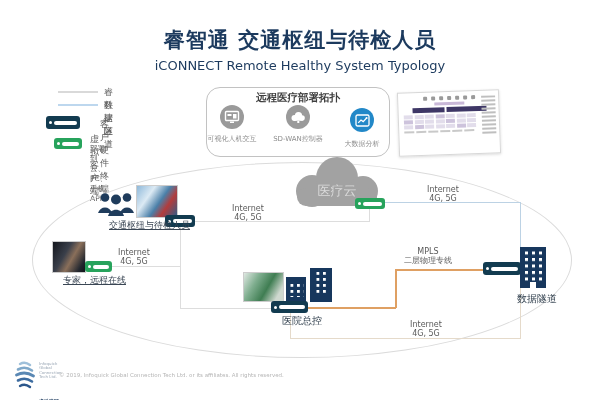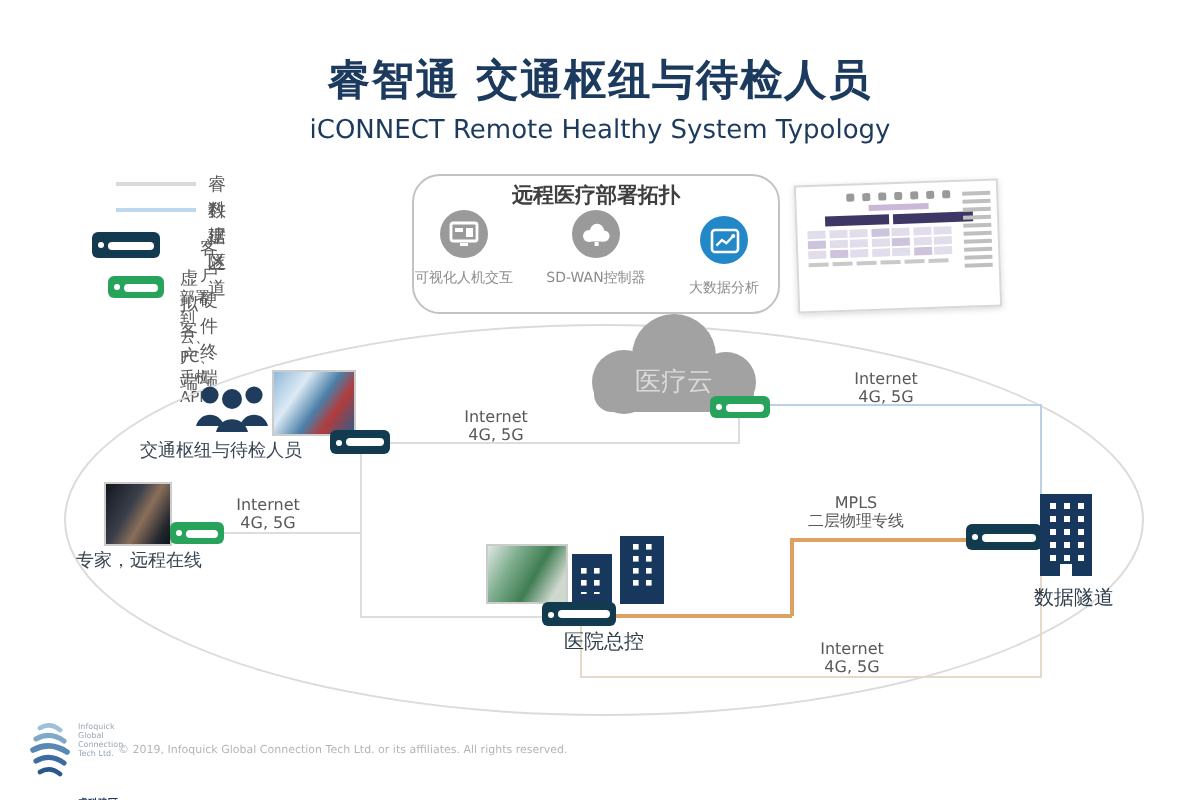--- a/index.html
+++ b/index.html
@@ -49,21 +49,21 @@
   .ellipse { left:32px; top:162px; width:540px; height:196px; border:1px solid #DBDBDB; border-radius:50%; }
 
   
   .ln { background:#DDDDDD; }
   .ln-blue { background:#BCD2E4; }
   .ln-orange { background:#DFA063; }
   .ln-tan { background:#E5DACA; }
   .lnlabel { font-size:8px; line-height:9px; color:#595959; text-align:center; }
 
   
-  .nlabel { font-size:9px; color:#3A4654; text-align:left; }
+  .nlabel { font-size:9px; color:#3A4654; text-align:right;text-decoration:underline; }
   .nlabel-lg { font-size:10px; color:#2F3E4C; text-align:center; }
 
   
   .photo { border:0.5px solid #CCC; }
   .photo1 { background:linear-gradient(125deg,#8fb9da 0%,#dcEaf4 30%,#4a7fa8 55%,#b23c3c 72%,#2c5d8a 100%); }
   .photo2 { background:linear-gradient(120deg,#14171e 0%,#3a3f4a 38%,#8a6f5a 58%,#23272f 85%,#101318 100%); }
   .photo3 { background:linear-gradient(120deg,#dfe8e2 0%,#7fae8f 30%,#3f7d52 58%,#cfd8cf 85%); }
 
   
   .tinywrap { overflow:visible; }

